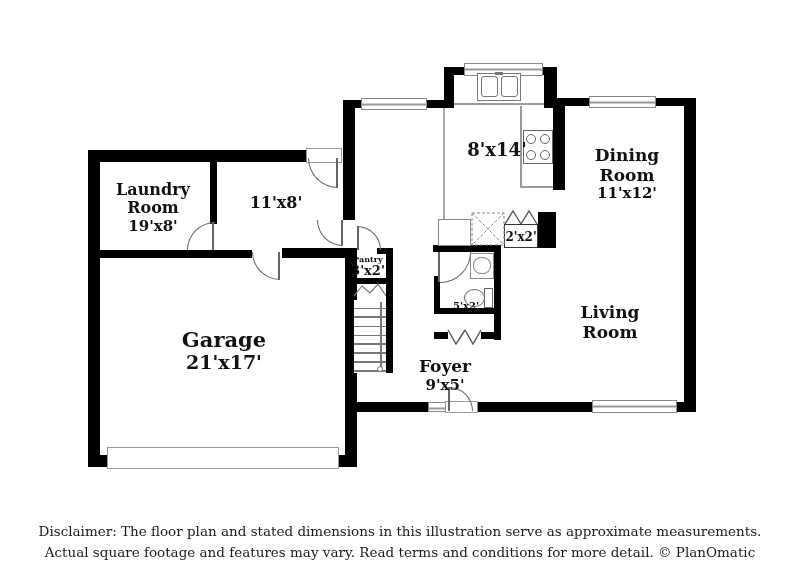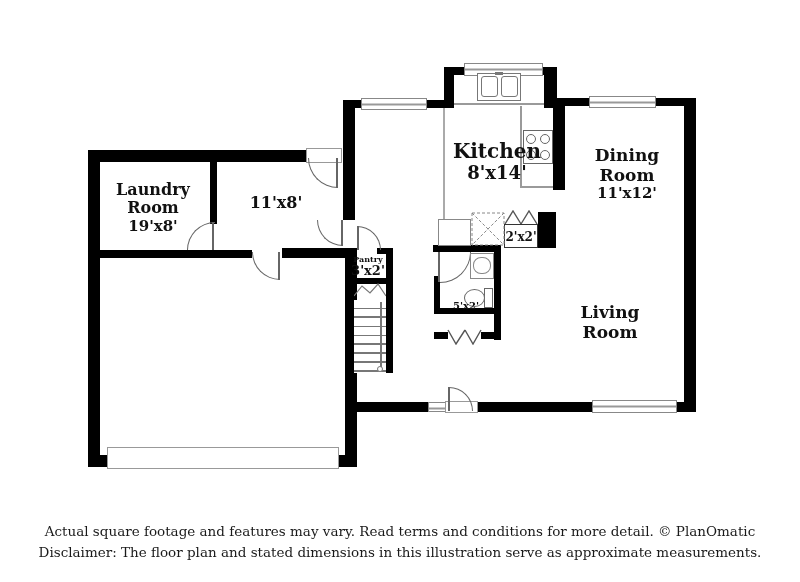--- a/index.html
+++ b/index.html
@@ -133,41 +133,48 @@
 
   <div class="lbl" style="left:103px;top:181px;width:100px;font-size:16px">
     <span class="nm">Laundry
 Room</span>
     <span class="dm" style="font-size:15px">19'x8'</span>
   </div>
   <div class="lbl" style="left:226px;top:194px;width:100px;font-size:16px">
     <span class="dm">11'x8'</span>
   </div>
   <div class="lbl" style="left:437px;top:140px;width:120px;font-size:20px">
-    <span class="nm">Kitchen</span>
     <span class="dm" style="font-size:18px">8'x14'</span>
   </div>
   <div class="lbl" style="left:577px;top:146px;width:100px;font-size:17px">
     <span class="nm">Dining
 Room</span>
     <span class="dm" style="font-size:15px">11'x12'</span>
   </div>
   <div class="lbl" style="left:550px;top:303px;width:120px;font-size:17px">
     <span class="nm">Living
 Room</span>
+  </div>
+  <div class="lbl" style="left:162px;top:328px;width:124px;font-size:21px">
+    <span class="nm">Garage</span>
+    <span class="dm" style="font-size:19px">21'x17'</span>
+  </div>
+  <div class="lbl" style="left:395px;top:357px;width:100px;font-size:17px">
+    <span class="nm">Foyer</span>
+    <span class="dm" style="font-size:15px">9'x5'</span>
   </div>
   <div class="lbl" style="left:346px;top:255px;width:44px;font-size:8px">
     <span class="nm">Pantry</span>
     <span class="dm" style="font-size:13px">3'x2'</span>
   </div>
   <div class="lbl" style="left:436px;top:300px;width:60px;font-size:10px">
     <span class="dm">5'x2'</span>
   </div>
   <div class="lbl" style="left:501px;top:231px;width:40px;font-size:12px">
     <span class="dm">2'x2'</span>
   </div>
 
   <div id="disclaimer">
+    <div>Disclaimer: The floor plan and stated dimensions in this illustration serve as approximate measurements.</div>
     <div>Actual square footage and features may vary. Read terms and conditions for more detail. © PlanOmatic</div>
-    <div>Disclaimer: The floor plan and stated dimensions in this illustration serve as approximate measurements.</div>
   </div>
 
 </div>
 
 </body></html>

